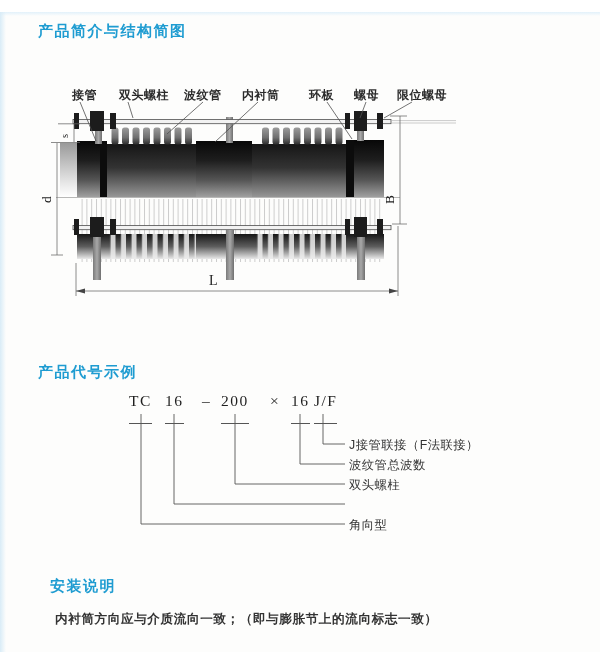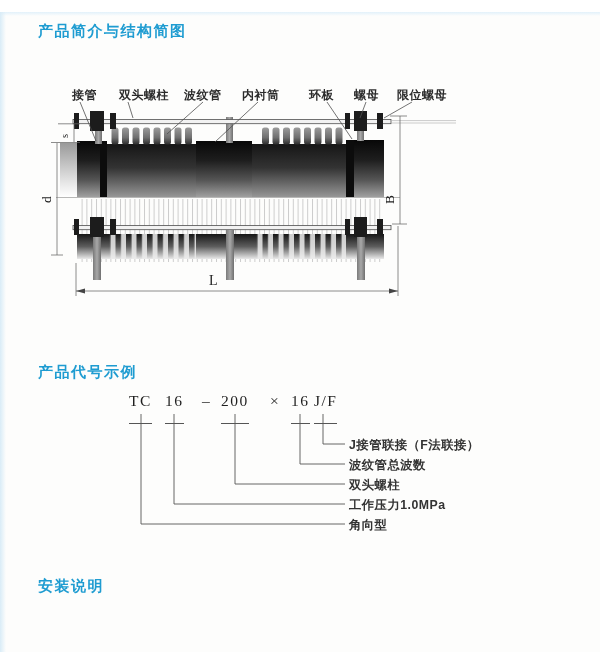--- a/index.html
+++ b/index.html
@@ -8,30 +8,30 @@
   .edge-left{position:absolute;left:0;top:0;width:6px;height:100%;
     background:linear-gradient(to right,#d9ecf7,rgba(255,255,255,0));}
   .edge-top{position:absolute;left:0;top:0;width:100%;height:4px;
     background:linear-gradient(to bottom,#e2f1fa,rgba(255,255,255,0));}
   .bottom-rule{position:absolute;left:0;bottom:1px;width:100%;height:1px;background:#e3e3da;}
 
   .sec-title{position:absolute;font-size:15px;font-weight:bold;color:#1f9cd1;
     letter-spacing:1.5px;white-space:nowrap;}
   #title-intro{left:38px;top:10px;}
   #title-code{left:38px;top:351px;}
-  #title-install{left:38px;top:565px;}
+  #title-install{left:50px;top:565px;}
 
   .diagram{position:absolute;left:35px;top:66px;width:430px;height:228px;}
 
   .code-fig{position:absolute;left:125px;top:380px;width:460px;height:160px;}
   .code-lines{position:absolute;left:0;top:0;}
   .code-part{position:absolute;top:0;font-family:"Liberation Serif", serif;
     font-size:15.5px;color:#1f1f1f;letter-spacing:1.5px;white-space:nowrap;}
   .code-part.u{border-bottom:1px solid #555;padding-bottom:13px;}
-  .callout{position:absolute;left:224px;font-size:12.3px;color:#333;font-weight:700;
+  .callout{position:absolute;left:224px;font-size:12.3px;color:#333;font-weight:400;
     letter-spacing:0.5px;white-space:nowrap;}
 
   .install-text{position:absolute;left:55px;top:595px;font-size:12.6px;color:#333;
     font-weight:600;line-height:25px;letter-spacing:0.6px;white-space:nowrap;}
 
   
   .part-label{font-family:"Liberation Sans", sans-serif;font-size:12px;font-weight:600;
     fill:#2b2b2b;letter-spacing:0.5px;}
   .dim-label{font-family:"Liberation Serif", serif;fill:#222;}
 </style>
@@ -210,21 +210,21 @@
     <span class="code-part u" style="left:40px">16</span>
     <span class="code-part" style="left:77px">–</span>
     <span class="code-part u" style="left:96px">200</span>
     <span class="code-part" style="left:145px">×</span>
     <span class="code-part u" style="left:166px">16</span>
     <span class="code-part u" style="left:189px">J/F</span>
 
     <span class="callout" style="top:45px">J接管联接（F法联接）</span>
     <span class="callout" style="top:65px">波纹管总波数</span>
     <span class="callout" style="top:85px">双头螺柱</span>
-    <span class="callout" style="top:105px">工作压力1.0MPa</span>
     <span class="callout" style="top:125px">角向型</span>
   </div>
 
   <div id="title-install" class="sec-title">安装说明</div>
 
   <div class="install-text">
+    <div>内衬筒方向应与介质流向一致；（即与膨胀节上的流向标志一致）</div>
   </div>
 </div>
 
 </body></html>

